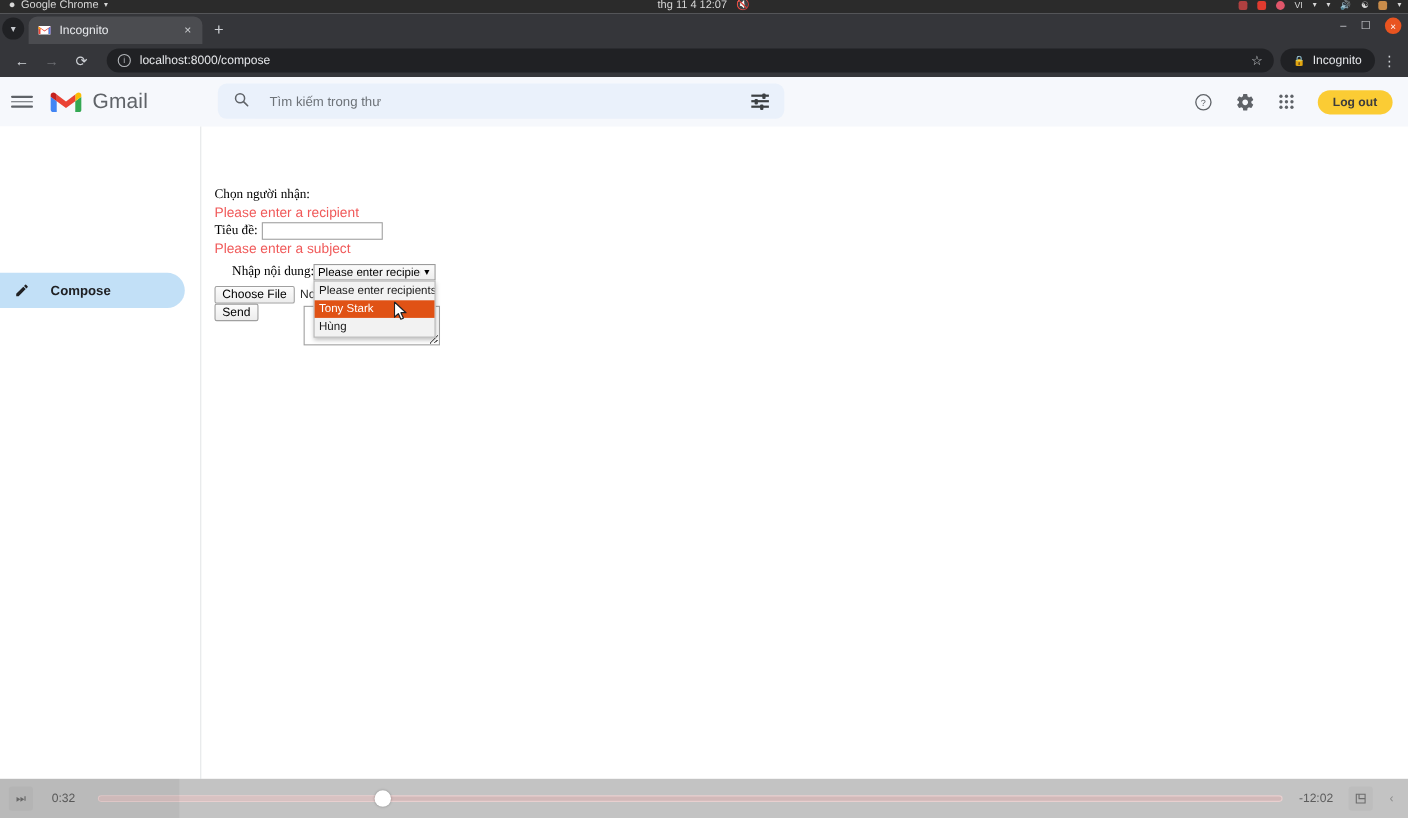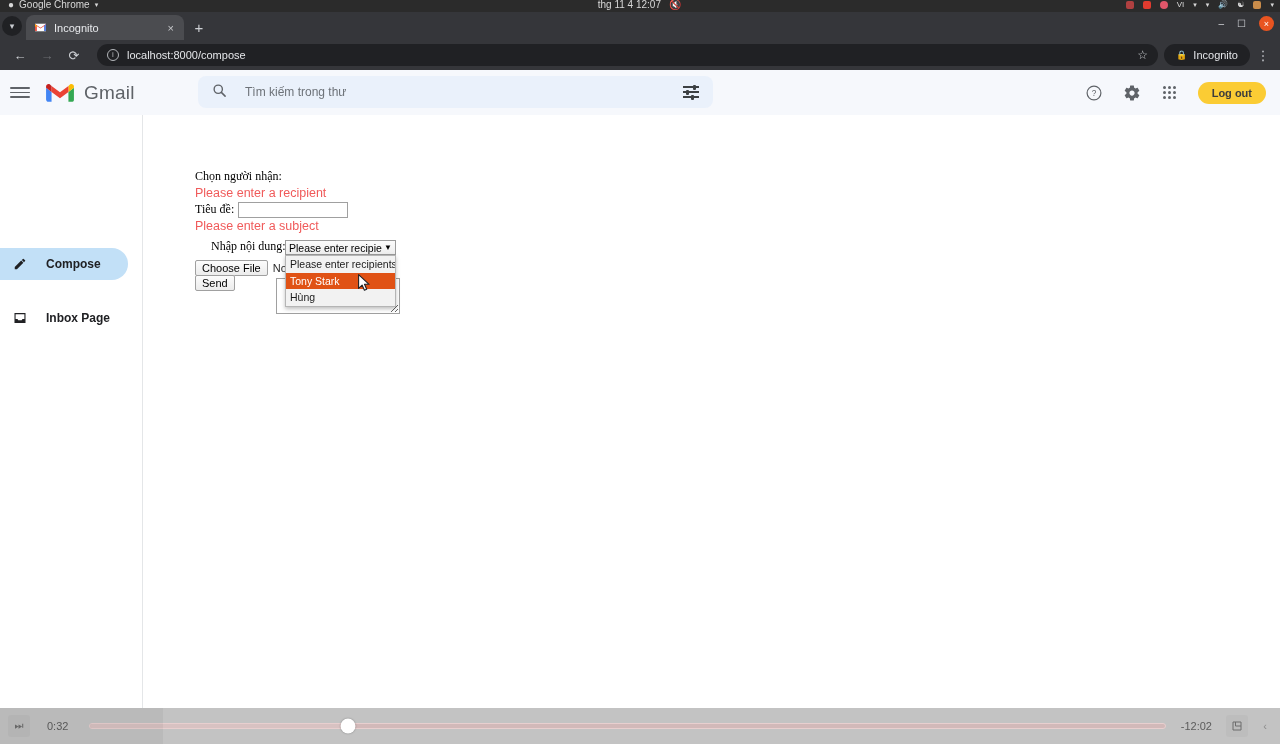--- a/index.html
+++ b/index.html
@@ -204,21 +204,21 @@
     background: #fbcc34; color: #3c3c3c;
     font-size: 11px; font-weight: bold;
     border-radius: 13px; padding: 5px 14px;
     border: 0; cursor: pointer;
     font-family: "Liberation Sans", sans-serif;
   }
 
   
   #sidebar {
     position: absolute; top: 45px; left: 0;
-    width: 143px; height: 593px;
+    width: 183px; height: 593px;
     background: #ffffff;
     border-right: 1px solid #e4e6e8;
   }
   .side-item {
     display: flex; align-items: center;
     height: 32px; margin: 0 14px 0 0;
     border-radius: 0 16px 16px 0;
     padding-left: 12px;
     font-size: 12px; color: #202124;
     gap: 18px;
@@ -510,29 +510,20 @@
 
   <div id="sidebar">
     <div id="side-compose" class="side-item">
       <span class="sicn">
         <svg width="14" height="14" viewBox="0 0 24 24">
           <path fill="#202124" d="M3 17.25V21h3.75L17.81 9.94l-3.75-3.75L3 17.25zM20.71 7.04a1 1 0 000-1.41l-2.34-2.34a1 1 0 00-1.41 0l-1.83 1.83 3.75 3.75 1.83-1.83z"></path>
         </svg>
       </span>
       <span>Compose</span>
     </div>
-    <div id="side-inbox" class="side-item">
-      <span class="sicn">
-        <svg width="14" height="14" viewBox="0 0 24 24">
-          <path fill="none" stroke="#202124" stroke-width="1.9" d="M3.5 4.5h17v15h-17z"></path>
-          <path fill="#202124" d="M3.5 13.5h4.2l1.3 2.3h5.9l1.3-2.3h4.3v6h-17z"></path>
-        </svg>
-      </span>
-      <span>Inbox Page</span>
-    </div>
   </div>
 
   <div id="compose-form">
     <div class="form-row">
       <span class="form-label">Chọn người nhận:</span>
     </div>
     <div class="err-text">Please enter a recipient</div>
     <div class="form-row">
       <span class="form-label">Tiêu đề:</span>
       <input id="subject-input" type="text" value="" style="">

